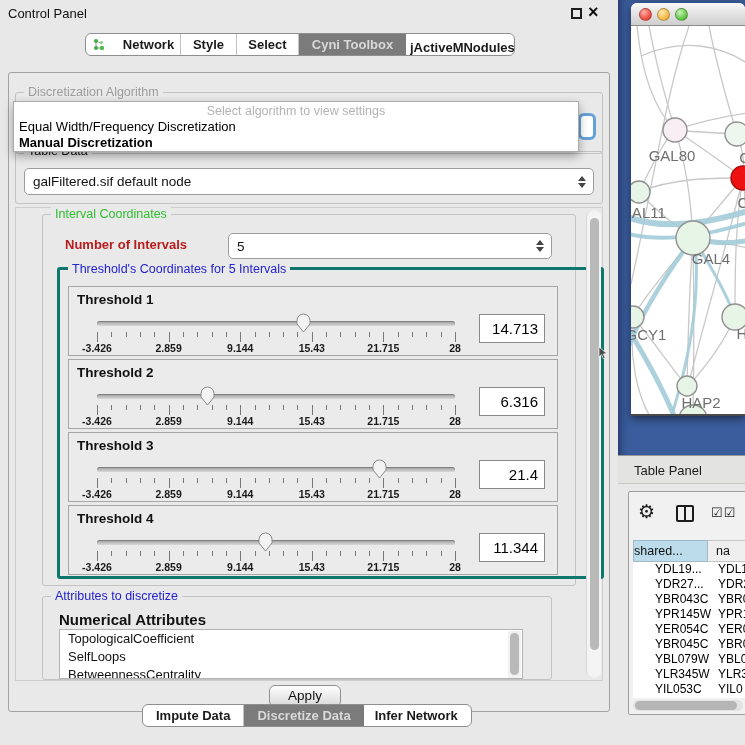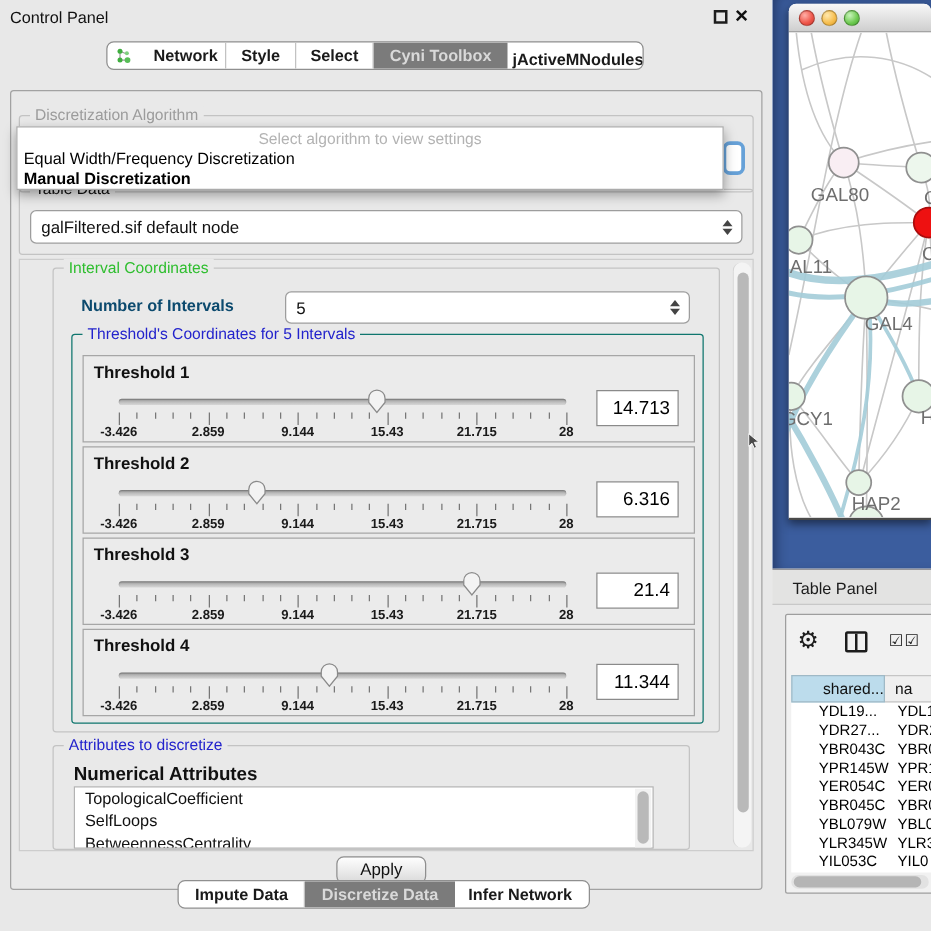--- a/index.html
+++ b/index.html
@@ -44,24 +44,24 @@
   .combo .stepper i { position:absolute; left:0; width:0; height:0; border-left:4px solid transparent; border-right:4px solid transparent; }
   .combo .stepper .up { top:0; border-bottom:5px solid #444; }
   .combo .stepper .dn { bottom:0; border-top:5px solid #444; }
   .combo-td { left:8px; top:16px; right:8px; height:27px; }
 
   .scrollpane { position:absolute; left:6px; top:134px; width:588px; height:474px; border:1px solid #cdcdcd; background:#e9e9e9; }
   .vscroll { position:absolute; right:1px; top:2px; width:15px; height:468px; background:#f4f4f4; border-left:1px solid #d6d6d6; border-radius:7px; }
   .vscroll .thumb { position:absolute; left:3px; width:9px; border-radius:5px; background:#b9b9b9; }
 
   .grp-interval { left:26px; top:6px; width:534px; height:372px; }
-  .noi-label { position:absolute; left:22px; top:22px; font-size:13px; font-weight:bold; color:#0c4a6e; }
+  .noi-label { position:absolute; left:22px; top:22px; font-size:13px; font-weight:bold; color:#b91c1c; }
   .combo-noi { left:185px; top:18px; width:324px; height:26px; }
 
-  .grp-thr { position:absolute; left:14px; top:52px; width:506px; height:312px; border:1px solid #0f766e; border-radius:3px;padding-left:12px; }
+  .grp-thr { position:absolute; left:14px; top:52px; width:547px; height:312px; border:3px solid #0f766e; border-radius:3px;padding-left:12px; }
 
   .thr-box { position:absolute; left:8px; width:490px; height:70px; background:#ebebeb; border:1px solid #a6a6a6; }
   .thr-title { position:absolute; left:8px; top:5px; font-size:13.5px; font-weight:bold; color:#111; }
   .sl-track { position:absolute; left:28px; top:34px; width:358px; height:5px; border-radius:3px;
     background:linear-gradient(#9f9f9f,#d8d8d8); box-shadow:inset 0 1px 1px rgba(0,0,0,.25); }
   .sl-thumb { position:absolute; top:25px; width:17px; height:21px; }
   .ticks { position:absolute; left:28px; top:45px; width:358px; height:11px; }
   .ticks i { position:absolute; top:0; width:1px; background:#777; }
   .ticks i.minor { height:5px; }
   .ticks i.major { height:10px; }
@@ -103,21 +103,21 @@
     border-top:1px solid #96969b; border-bottom:1px solid #c8c8c8; }
   .tp-header span { position:absolute; left:16px; top:7px; font-size:13px; color:#1c1c1c; }
   .tp-body { position:absolute; left:0; top:485px; width:127px; height:260px; background:#e8e8e8; }
   .tp-box { position:absolute; left:10px; top:6px; width:120px; height:224px; background:#f1f1f1; border:1px solid #9e9e9e; border-radius:2px; overflow:hidden; }
   .tp-gear { position:absolute; left:9px; top:8px; font-size:19px; color:#1c1c1c; }
   .tp-colico { position:absolute; left:47px; top:13px; width:18px; height:17px; border:2px solid #1c1c1c; border-radius:2px; }
   .tp-colico i { position:absolute; left:50%; top:0; width:2px; height:100%; background:#1c1c1c; transform:translateX(-50%); }
   .tp-checks { position:absolute; left:82px; top:13px; font-size:13px; color:#1c1c1c; letter-spacing:1px; }
   .tp-table { position:absolute; left:4px; top:48px; width:140px; bottom:16px; background:#fff; }
   .tp-hrow { display:flex; height:22px; font-size:12.5px; color:#111; }
-  .tp-hcell1 { width:75px; background:#bcdcec; border:1px solid #9fb9c6; text-align:right; line-height:20px; }
+  .tp-hcell1 { width:75px; background:#bcdcec; border:1px solid #9fb9c6; text-align:left; line-height:20px; }
   .tp-hcell2 { width:64px; background:#efefef; border:1px solid #c5c5c5; border-left:none; padding-left:8px; line-height:20px; }
   .tp-row { display:flex; height:15px; font-size:12px; color:#000; }
   .tp-c1 { width:75px; padding-left:22px; line-height:15px; }
   .tp-c2 { width:64px; padding-left:10px; line-height:15px; }
   .tp-hscroll { position:absolute; left:4px; right:4px; bottom:3px; height:11px; background:#e2e2e2; border-radius:6px; }
   .tp-hscroll .thumb { position:absolute; left:2px; top:1px; height:9px; width:102px; background:#b5b5b5; border-radius:5px; }
 
   .cursor { position:absolute; left:598px; top:346px; width:11px; height:14px; z-index:99; }
 </style>
 </head>

